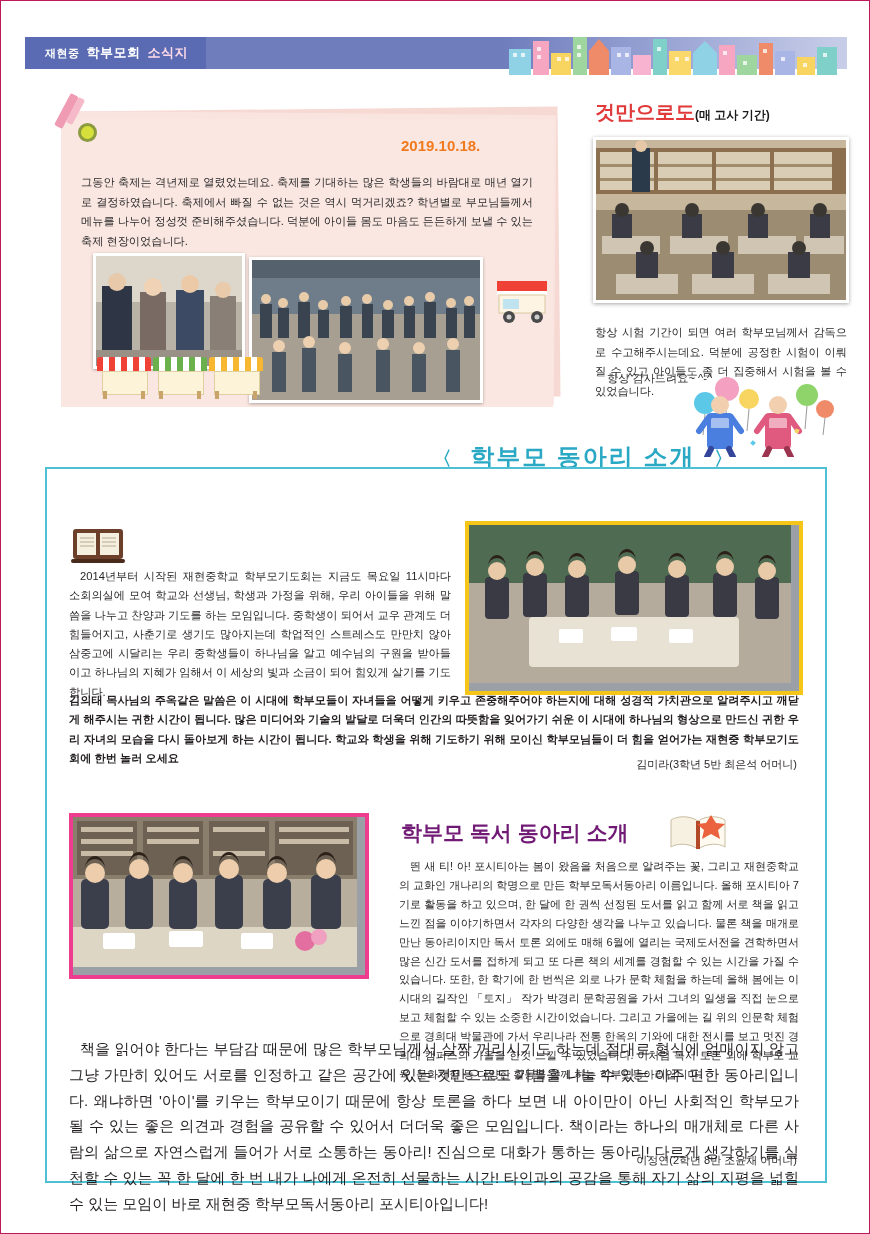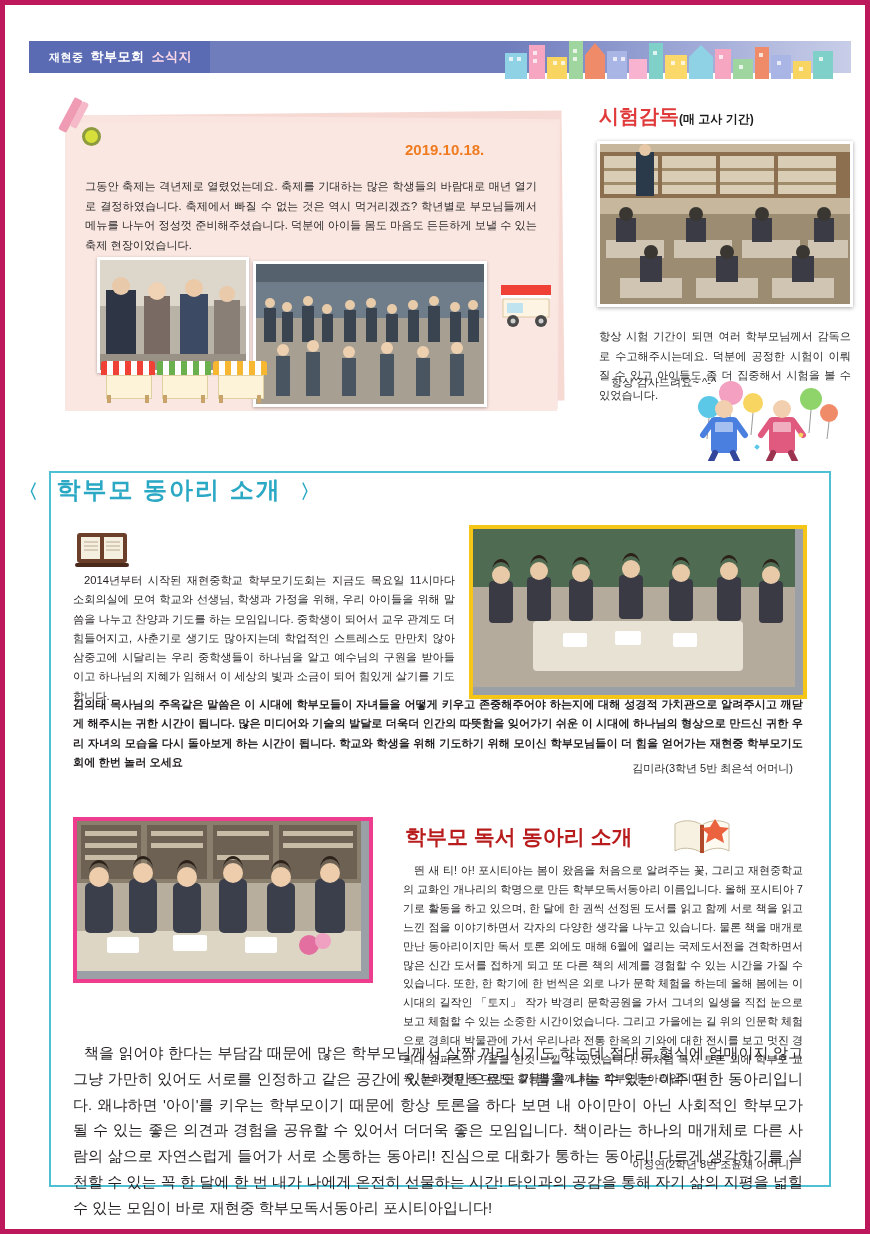--- a/index.html
+++ b/index.html
@@ -13,21 +13,21 @@
     font-family: "Liberation Sans", sans-serif;
     color: #231f20;
     position: relative;
     overflow: hidden;
   }
   .page {
     position: absolute;
     left: 0; top: 0;
     width: 870px; height: 1234px;
     box-sizing: border-box;
-    border: 5px solid #be185d;
+    border: 1px solid #be185d;
     background: #fff;
   }
 
   
   .header-band {
     position: absolute;
     left: 24px; top: 36px;
     width: 822px; height: 32px;
     background: linear-gradient(to right, #6f7dbd 0%, #6f7dbd 58%, #9aa4d4 78%, #c8cee8 100%);
   }
@@ -213,23 +213,23 @@
   }
   .celebrate {
     position: absolute;
     left: 688px; top: 372px;
     width: 150px; height: 84px;
   }
 
   
   .section-title-wrap {
     position: absolute;
-    left: 0; top: 469px;
+    left: 0; top: 440px;
     width: 746px;
-    text-align: left;
+    text-align: right;
   }
   .section-title {
     font-size: 24px;
     font-weight: bold;
     color: #2aa8c4;
     letter-spacing: 2px;
   }
   .chev {
     color: #2aa8c4;
     font-size: 19px;
@@ -291,21 +291,21 @@
   .ph-reading {
     left: 68px; top: 812px;
     width: 292px; height: 158px;
     border: 4px solid #ee3d8f;
   }
   .reading-title {
     position: absolute;
     left: 400px; top: 818px;
     font-size: 21px;
     font-weight: bold;
-    color: #b91c1c;
+    color: #701a75;
   }
   .book-icon2 {
     position: absolute;
     left: 666px; top: 812px;
     width: 62px; height: 40px;
   }
   .reading-body1 {
     position: absolute;
     left: 398px; top: 856px;
     width: 400px;
@@ -493,21 +493,21 @@
       <div class="leg" style="right:6px;"></div>
   </div>
   <div class="stall" style="left:208px; top:356px;">
     <div class="roof yellow"></div>
       <div class="body"></div>
     <div class="leg" style="left:6px;"></div>
       <div class="leg" style="right:6px;"></div>
   </div>
 
   <div class="exam-title">
-    <span>시험감독</span><span class="sub">(매 고사 기간)</span>
+    <span>것만으로도</span><span class="sub">(매 고사 기간)</span>
   </div>
 
   <div class="photo ph-exam">
     <svg width="250" height="160" viewBox="0 0 250 160">
       <rect width="250" height="160" fill="#b9a98f"></rect>
       <rect y="0" width="250" height="70" fill="#c6b79d"></rect>
       <rect x="0" y="8" width="250" height="46" fill="#8b6f4e"></rect>
       <g fill="#d9cdb6">
         <rect x="4" y="12" width="54" height="38"></rect>
           <rect x="62" y="12" width="54" height="38"></rect>

